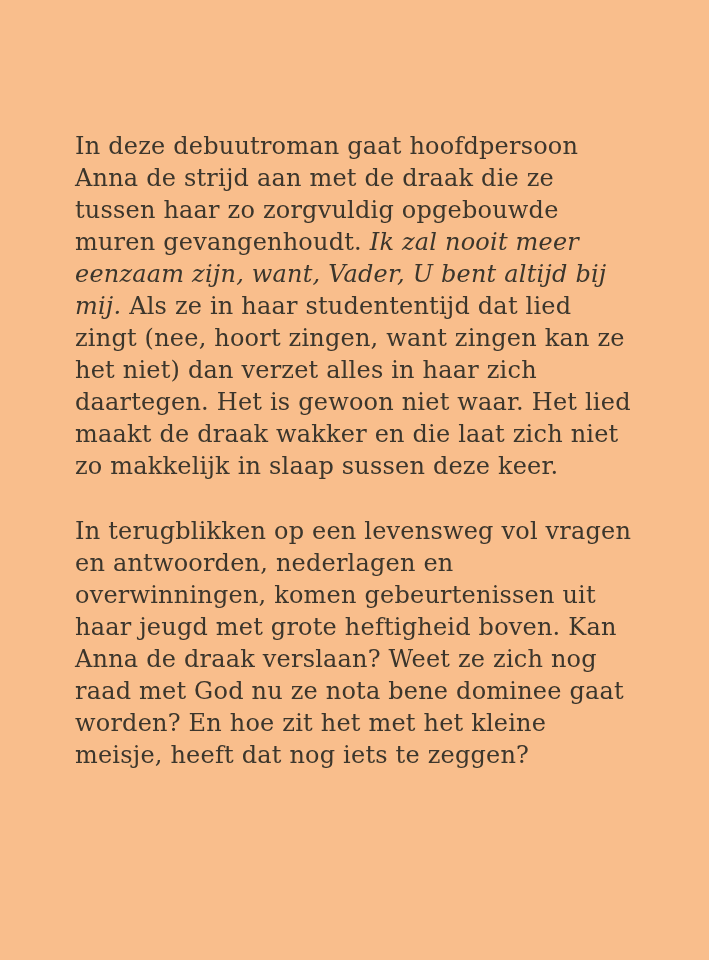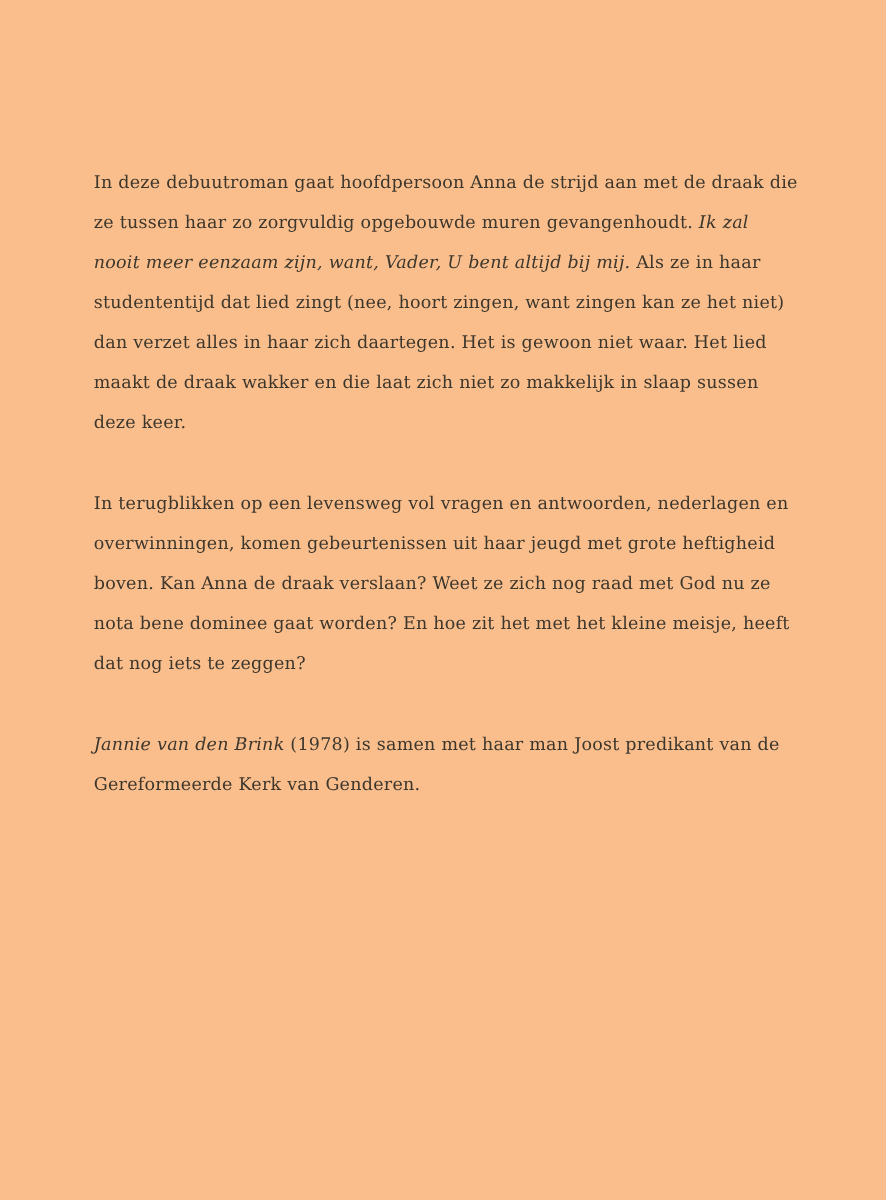--- a/index.html
+++ b/index.html
@@ -11,31 +11,30 @@
   .page {
     width: 709px;
     height: 960px;
     padding: 130px 70px 0 75px;
     overflow: hidden;
   }
   .text-block {
     width: 566px;
   }
   .para {
-    font-size: 14px;
+    font-size: 24px;
     line-height: 32px;
     letter-spacing: 0.2px;
     margin: 0 1px 33px 0;
   }
   .para em {
     font-style: italic;
   }
 </style>
 </head>
 <body style="background: rgb(249, 190, 140); color: rgb(60, 54, 44);">
 
 <div class="page">
   <div class="text-block">
       <p class="para"><span>In deze debuutroman gaat hoofdpersoon Anna de strijd aan met de draak die ze tussen haar zo zorgvuldig opgebouwde muren gevangenhoudt. </span><em>Ik zal nooit meer eenzaam zijn, want, Vader, U bent altijd bij mij.</em><span> Als ze in haar studententijd dat lied zingt (nee, hoort zingen, want zingen kan ze het niet) dan verzet alles in haar zich daartegen. Het is gewoon niet waar. Het lied maakt de draak wakker en die laat zich niet zo makkelijk in slaap sussen deze keer.</span></p>
       <p class="para"><span>In terugblikken op een levensweg vol vragen en antwoorden, nederlagen en overwinningen, komen gebeurtenissen uit haar jeugd met grote heftigheid boven. Kan Anna de draak verslaan? Weet ze zich nog raad met God nu ze nota bene dominee gaat worden? En hoe zit het met het kleine meisje, heeft dat nog iets te zeggen?</span></p>
-      <p class="para"><em>Jannie van den Brink</em><span> (1978) is samen met haar man Joost predikant van de Gereformeerde Kerk van Genderen.</span></p>
     </div>
 </div>
 
 </body></html>

